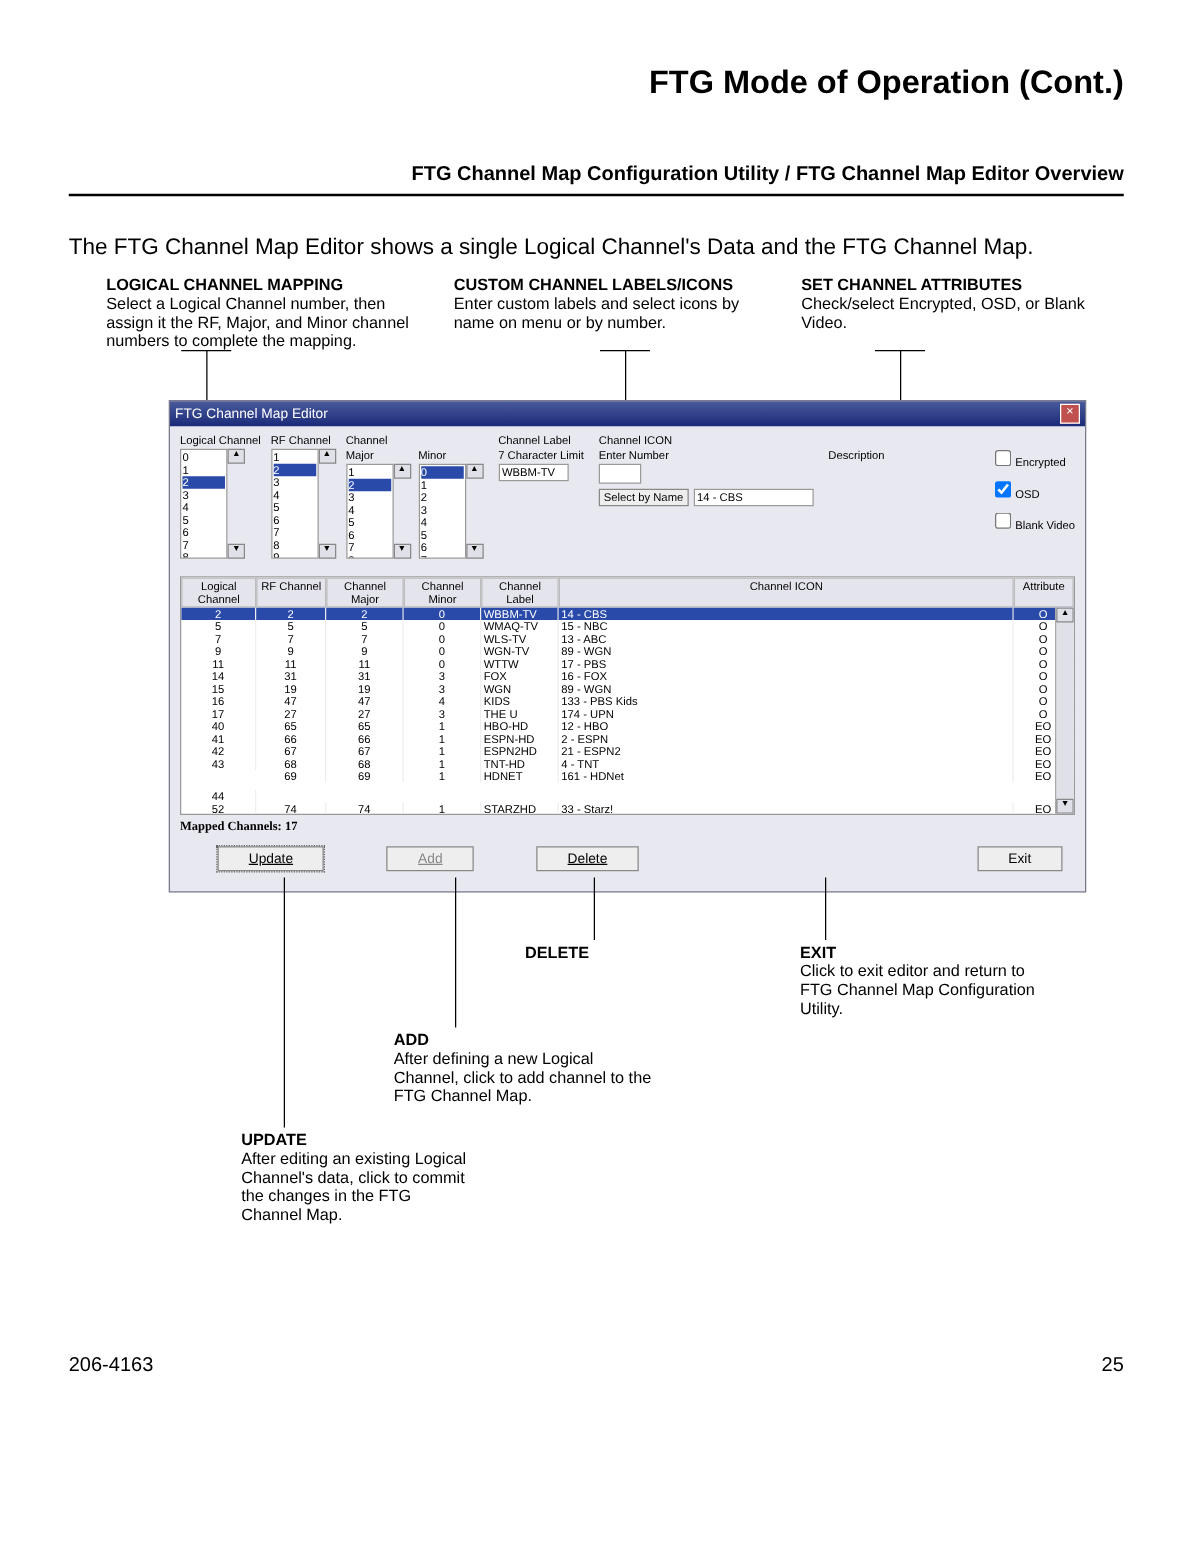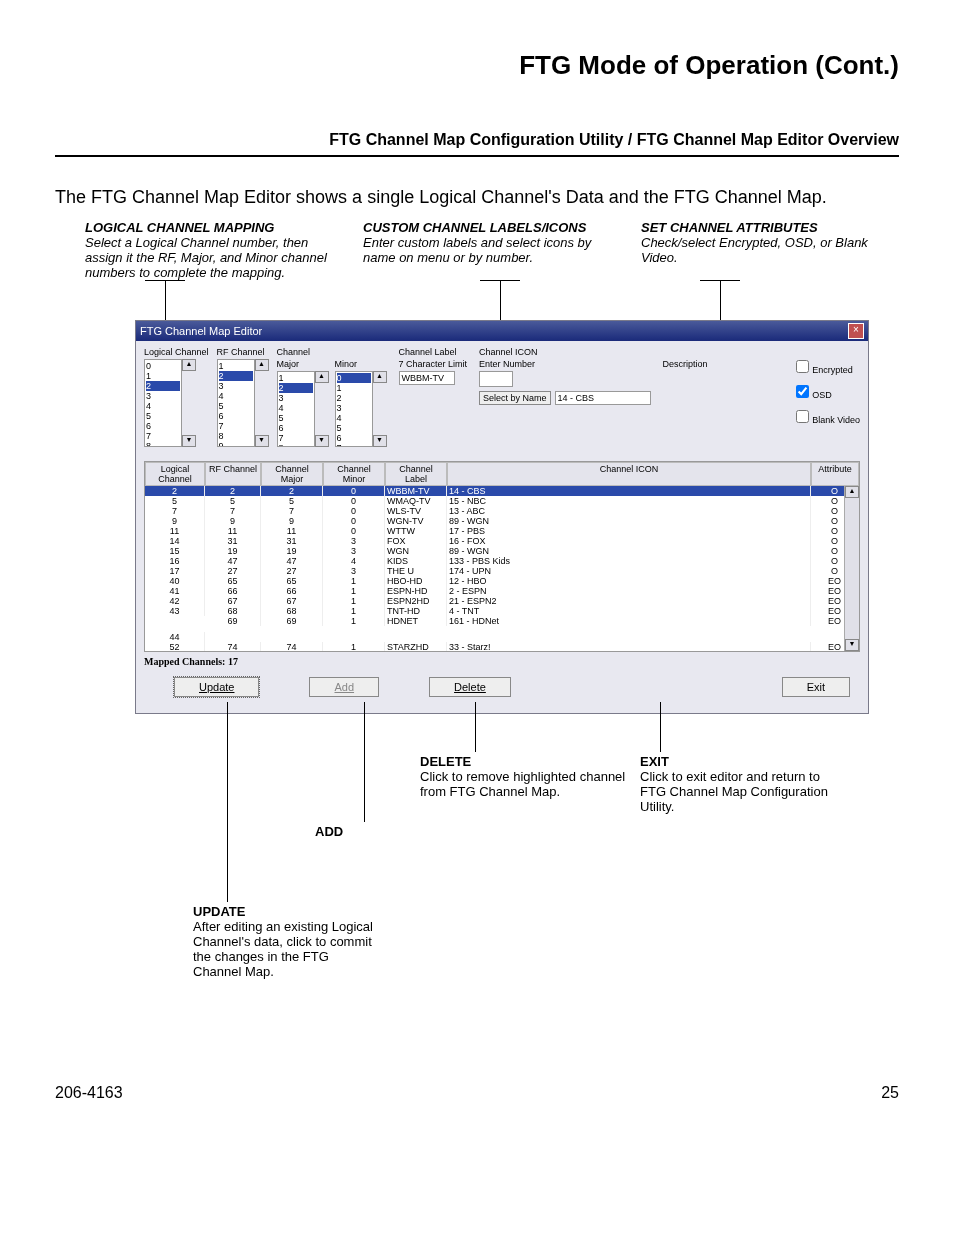--- a/index.html
+++ b/index.html
@@ -2,21 +2,21 @@
 <html><head>
 <meta charset="utf-8">
 <style>
   body { font-family: Arial, Helvetica, sans-serif; margin:0; padding:0; width:954px; background:#fff; color:#000; }
   .page { padding: 50px 55px 30px 55px; }
   .main-title { font-size:26px; font-weight:bold; text-align:right; margin:0 0 50px 0; }
   .sub-title { font-size:16px; font-weight:bold; text-align:right; margin:0 0 6px 0; }
   .hr { border:0; border-top:2px solid #000; margin:0 0 30px 0; }
   .intro { font-size:18px; margin:0 0 12px 0; }
   .callouts-top { display:flex; gap:20px; font-size:13px; margin-left:30px; }
-  .co-block { flex:1;font-style:italic; }
+  .co-block { flex:1; }
   .co-block b { text-transform:uppercase; }
   .pointer-row { position:relative; height:40px; margin-left:30px; }
   .vline { position:absolute; width:1px; background:#000; }
   .hline { position:absolute; height:1px; background:#000; }
   .screenshot-wrap { margin:0 30px 0 80px; position:relative; }
   .window { border:1px solid #7a7a8a; background:#e8e8f0; font-size:10px; }
   .titlebar { background:linear-gradient(#4a5a9a,#1a2a7a); color:#fff; padding:2px 4px; display:flex; justify-content:space-between; align-items:center; font-size:11px; }
   .close-btn { width:14px; height:14px; background:#c05050; border:1px solid #fff; color:#fff; font-size:10px; text-align:center; line-height:12px; }
   .win-body { padding:6px 8px;border-radius:32px; }
   .top-area { display:flex; gap:8px; align-items:flex-start; }
@@ -394,24 +394,24 @@
   <div class="callouts-bottom">
     <div class="vline2" style="left:142px; top:-22px; height:200px;"></div>
     <div class="vline2" style="left:279px; top:-22px; height:120px;"></div>
     <div class="vline2" style="left:390px; top:-22px; height:50px;"></div>
     <div class="vline2" style="left:575px; top:-22px; height:50px;"></div>
 
     <div class="co-abs exit" style="left:555px; top:30px;">
       <b>EXIT</b><br><span>Click to exit editor and return to FTG Channel Map Configuration Utility.</span>
     </div>
     <div class="co-abs" style="left:335px; top:30px;">
-      <b>DELETE</b><br><span>Click to remove highlighted channel from FTG Channel Map.</span>
+      <b>DELETE</b><br>
     </div>
     <div class="co-abs" style="left:230px; top:100px;">
-      <b>ADD</b><br>
+      <b>ADD</b><br><span>After defining a new Logical Channel, click to add channel to the FTG Channel Map.</span>
     </div>
     <div class="co-abs" style="left:108px; top:180px; width:180px;">
       <b>UPDATE</b><br><span>After editing an existing Logical Channel's data, click to commit the changes in the FTG Channel Map.</span>
     </div>
   </div>
 
   <div class="footer">
     <span>206-4163</span>
     <span>25</span>
   </div>

